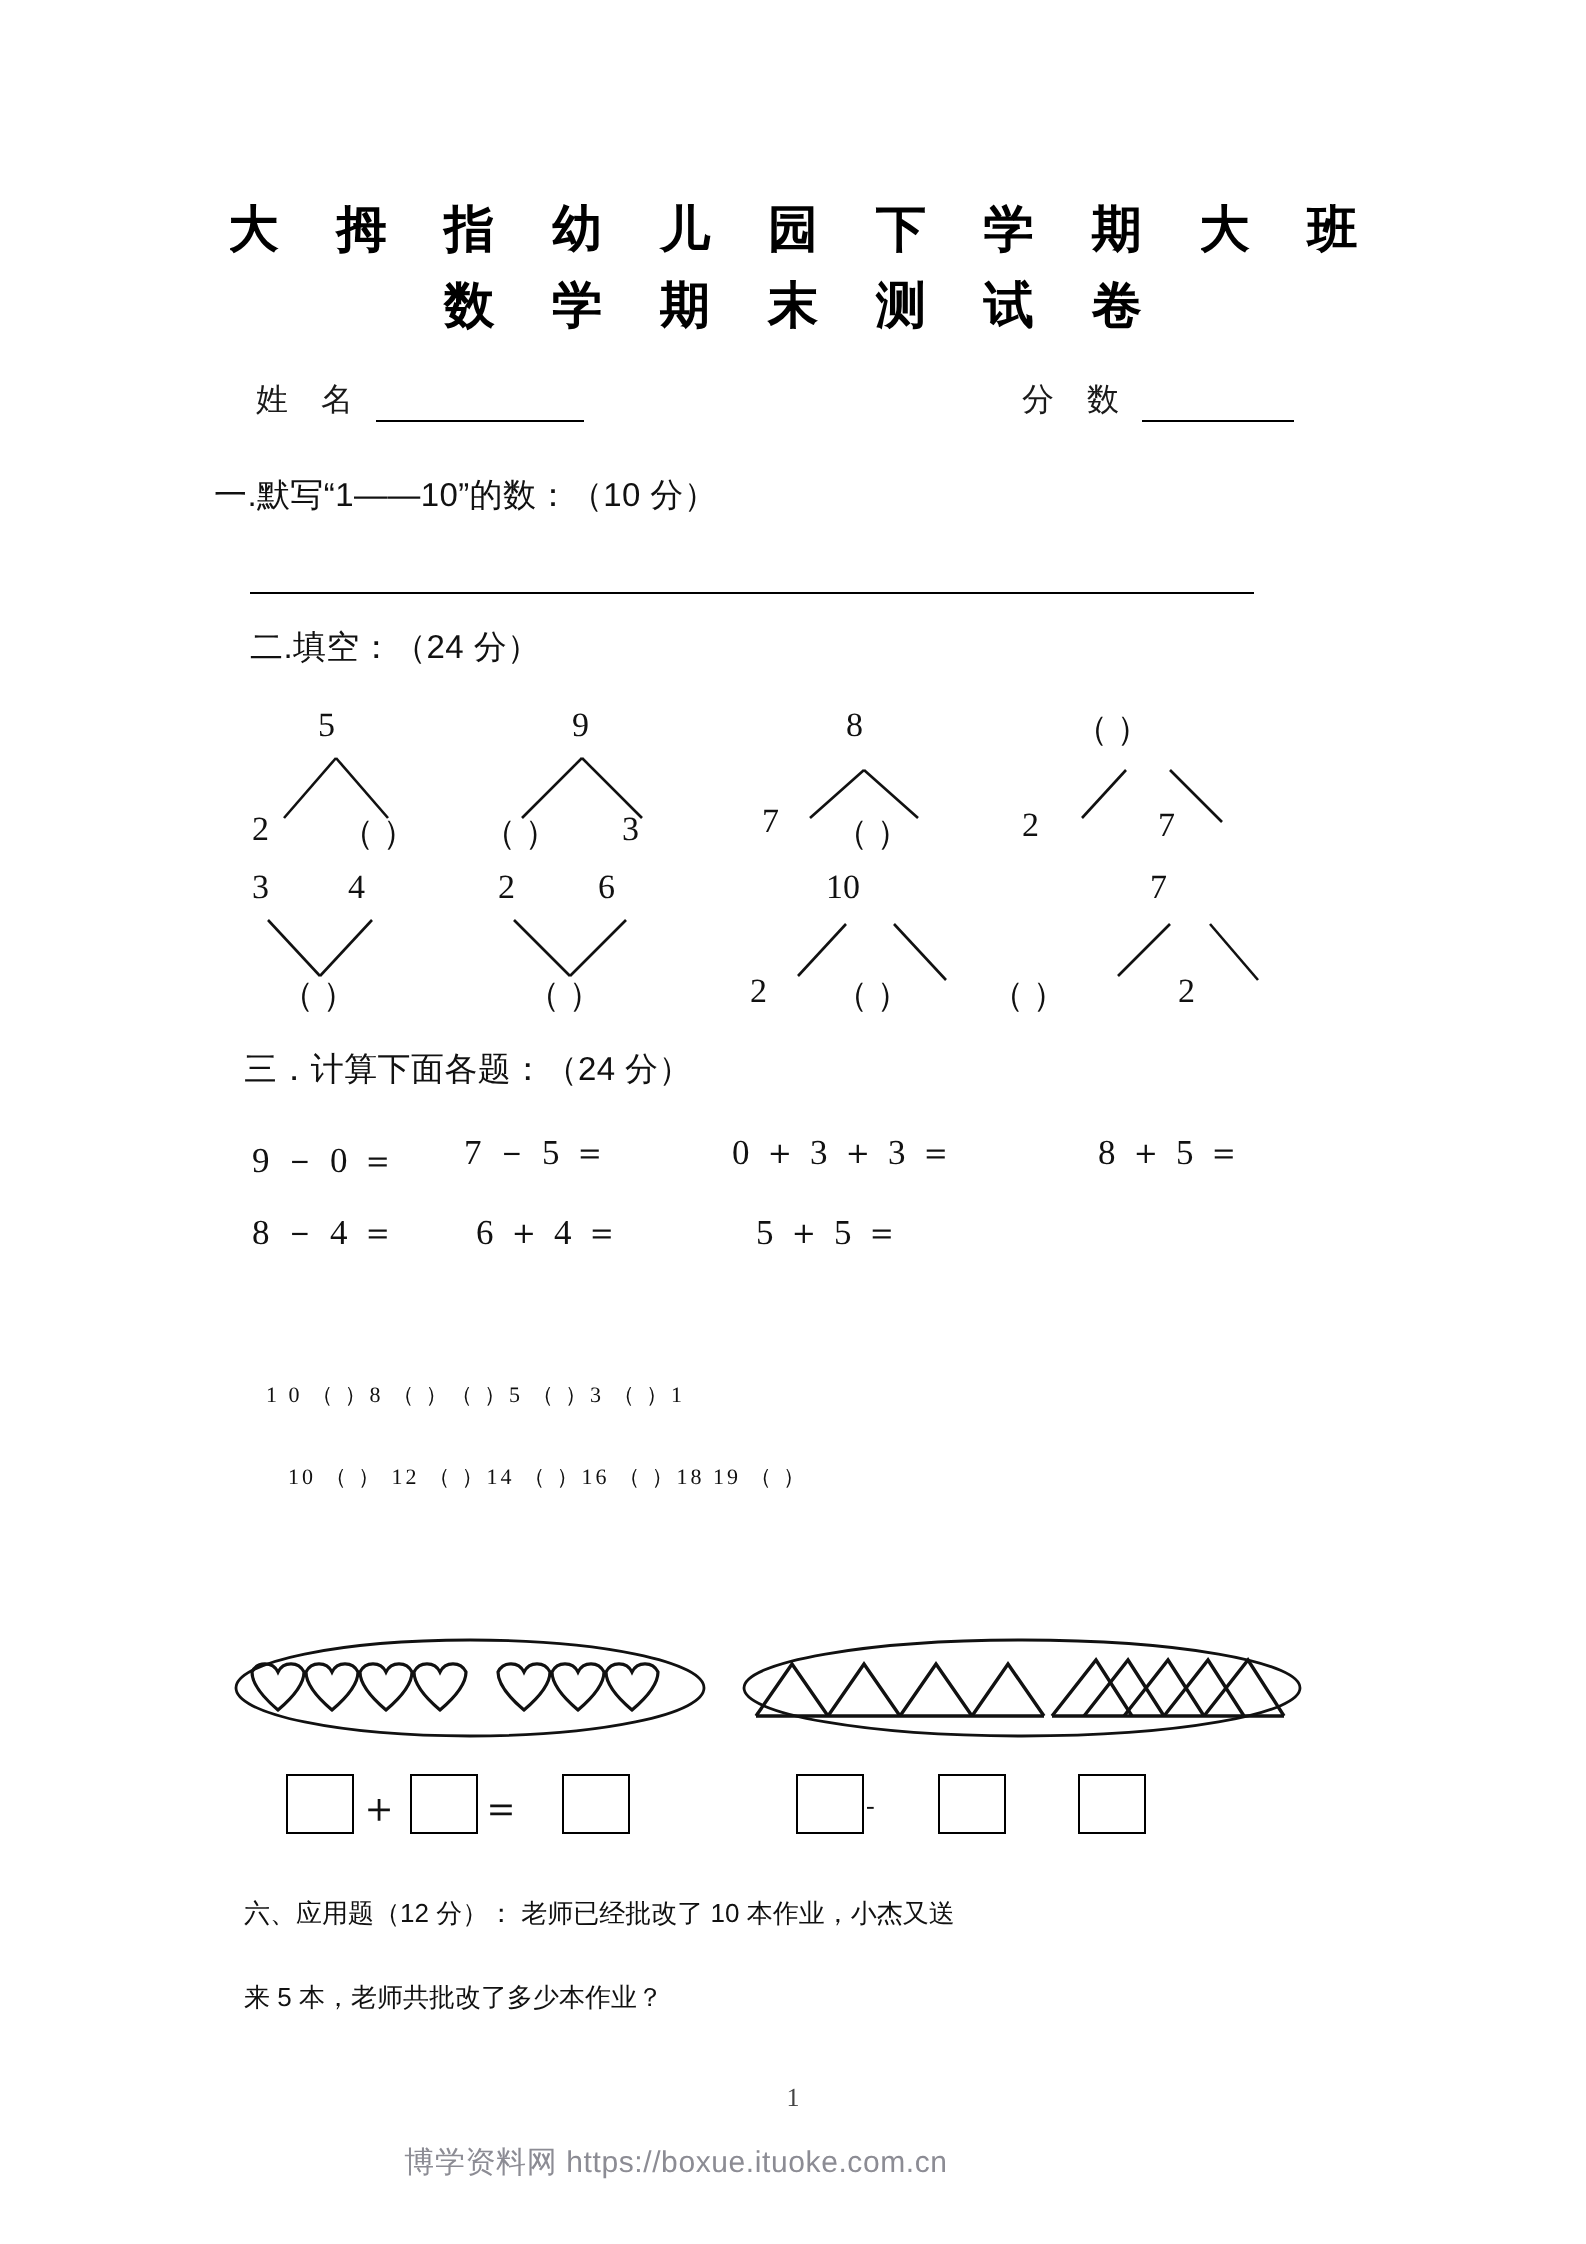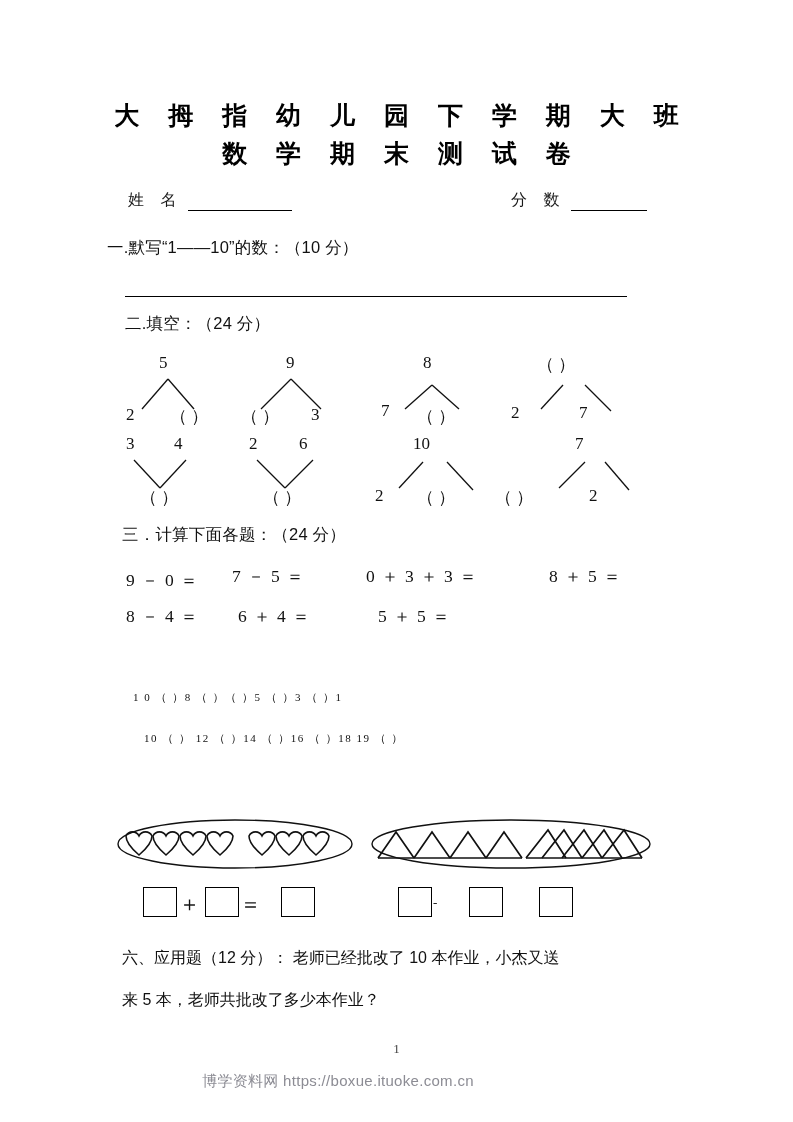--- a/index.html
+++ b/index.html
@@ -138,21 +138,21 @@
     position: absolute;
     font-family: "Liberation Serif", "DejaVu Serif", serif;
     font-size: 13px;
     color: #111;
   }
 
   
   .word-line {
     position: absolute;
     font-family: "Liberation Sans", "DejaVu Sans", sans-serif;
-    font-size: 16px;
+    font-size: 13px;
     color: #111;
     white-space: nowrap;
   }
 
   
   .page-number {
     position: absolute;
     left: 0; top: 1041px;
     width: 793px;
     text-align: center;

